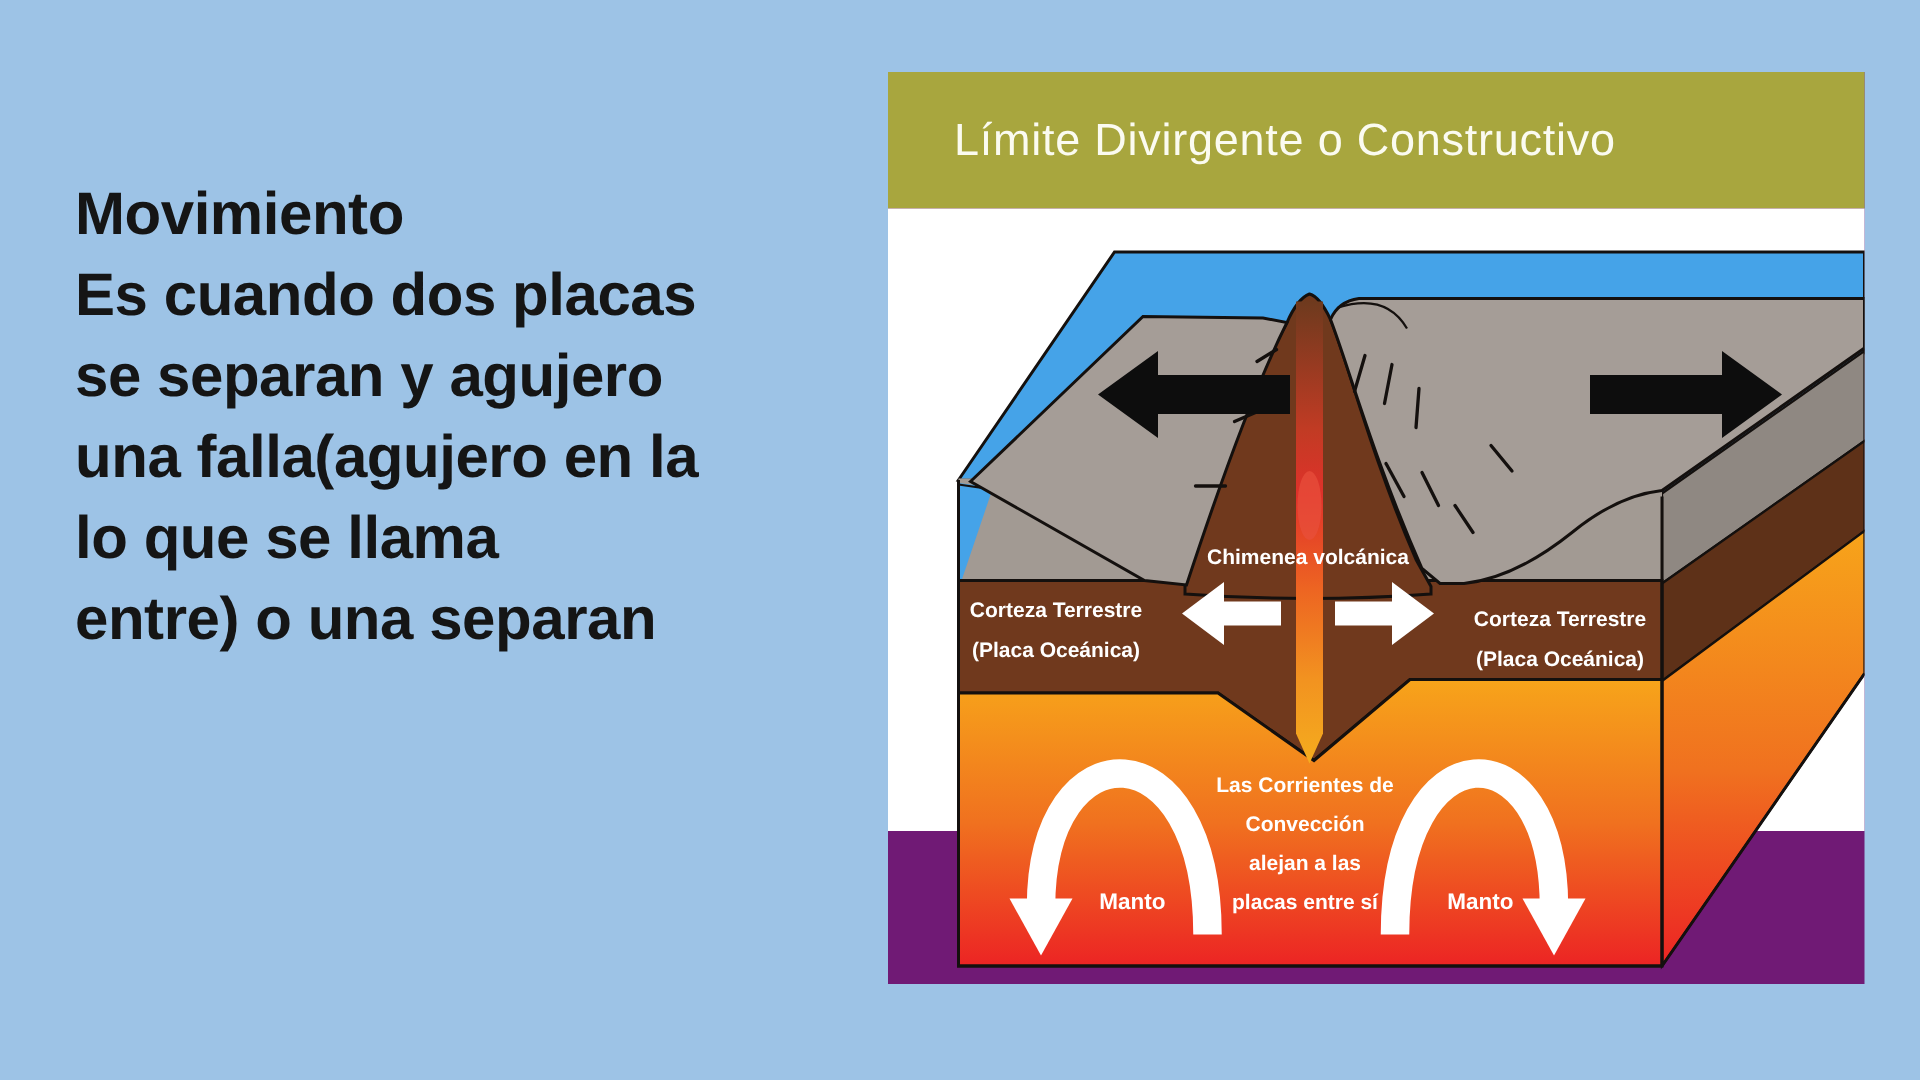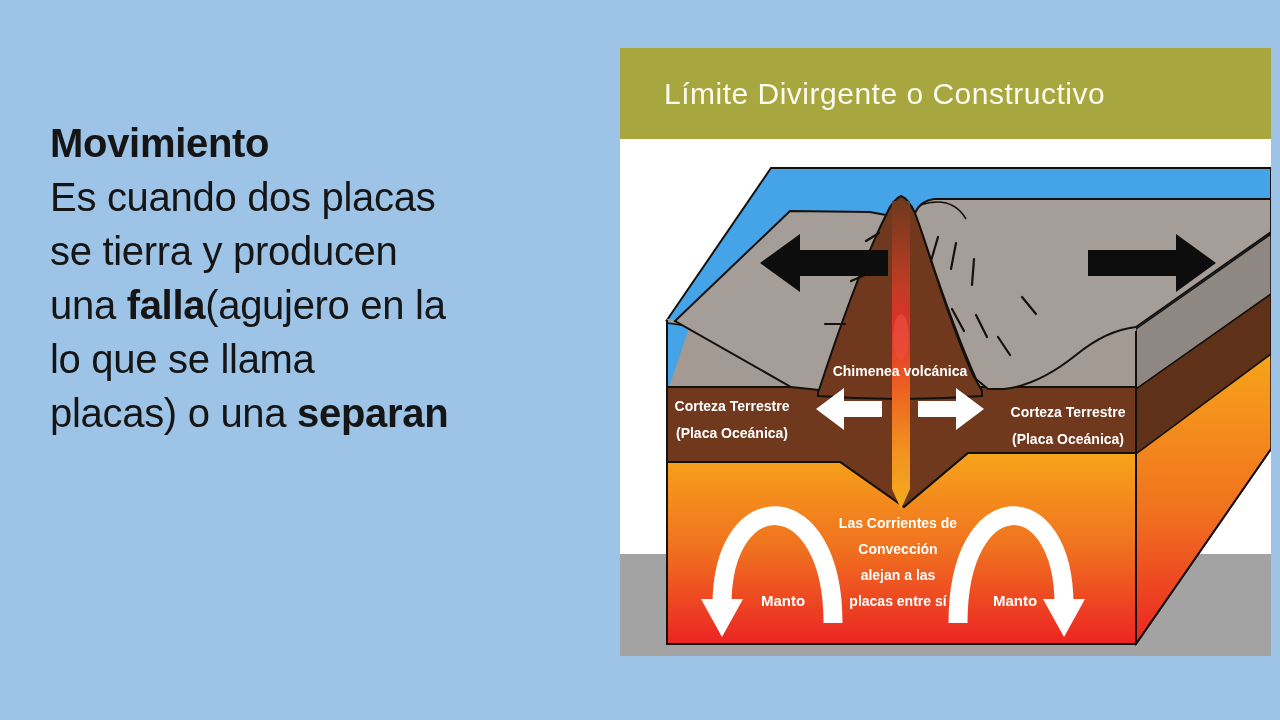--- a/index.html
+++ b/index.html
@@ -3,41 +3,41 @@
 <meta charset="utf-8">
 <style>
   html,body{margin:0;padding:0;background:#9DC3E6;}
   .slide{position:relative;width:1280px;height:720px;background:#9DC3E6;overflow:hidden;
          font-family:"Liberation Sans",sans-serif;}
   
   .text-block{position:absolute;left:50px;top:116px;width:540px;text-align:left;
               color:#151515;font-size:40px;line-height:54px;letter-spacing:-0.3px;}
   .text-block .ln{white-space:nowrap;}
   .b{font-weight:700;}
-  .r{font-weight:400;}
+  .r{font-weight:700;}
   
-  .card{position:absolute;left:592px;top:48px;width:651px;height:608px;background:#a3a3a3;margin-left:28px;}
+  .card{position:absolute;left:592px;top:48px;width:651px;height:608px;background:#701a75;}
   .card-header{height:91px;background:#A8A63E;display:flex;align-items:center;}
   .card-title{color:#FBFBF0;font-size:30px;font-weight:400;letter-spacing:0.5px;padding-left:44px;}
   .card-body{position:relative;height:415px;background:#ffffff;}
   .card-body svg{position:absolute;left:0;top:0;width:651px;height:517px;display:block;}
   svg text{font-family:"Liberation Sans",sans-serif;font-weight:bold;fill:#ffffff;}
 </style>
 </head>
 <body>
 
 <div class="slide">
 
   <div class="text-block">
     <div class="ln b">Movimiento</div>
     <div class="ln r">Es cuando dos placas</div>
-    <div class="ln r">se tierra y producen</div>
+    <div class="ln r">se separan y agujero</div>
     <div class="ln"><span class="r">una </span><span class="b">falla</span><span class="r">(agujero en la</span></div>
     <div class="ln r">lo que se llama</div>
-    <div class="ln"><span class="r">placas) o una </span><span class="b">separan</span></div>
+    <div class="ln"><span class="r">entre) o una </span><span class="b">separan</span></div>
   </div>
 
   <div class="card">
     <div class="card-header">
       <span class="card-title">Límite Divirgente o Constructivo</span>
     </div>
     <div class="card-body">
       <svg viewBox="0 0 651 517">
         <defs>
           <linearGradient id="mantleGrad" x1="0" y1="0" x2="0" y2="1">

